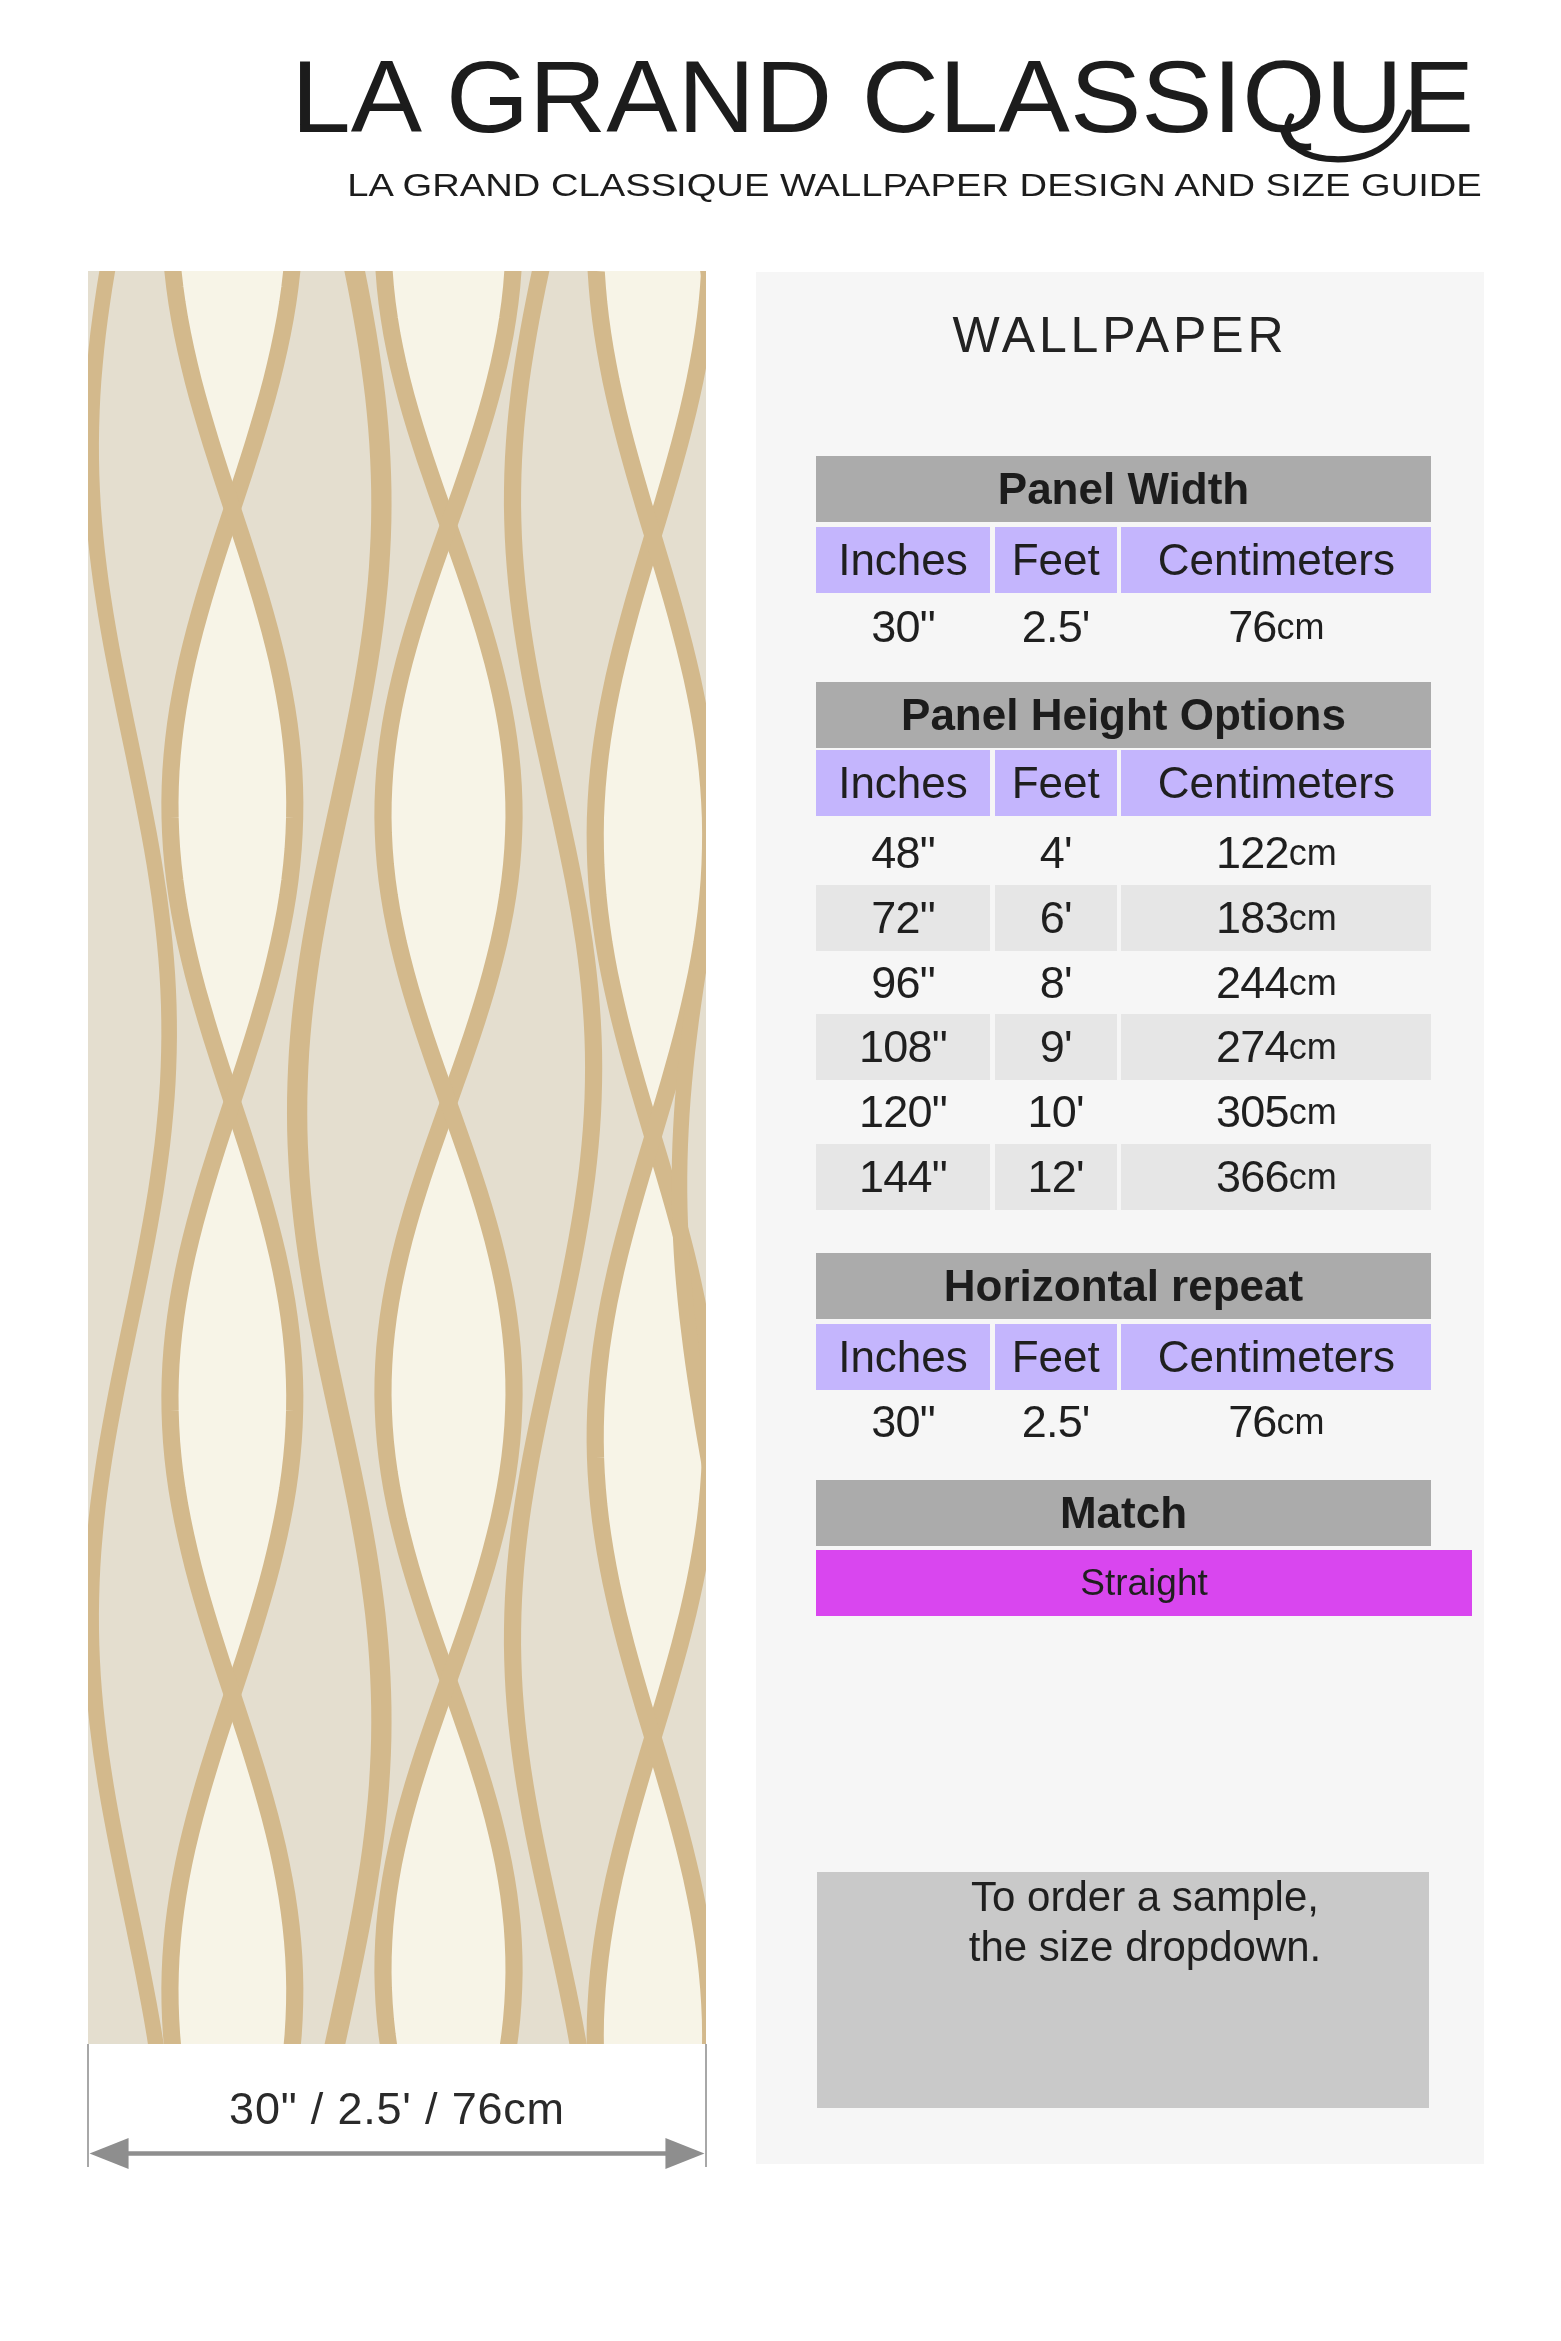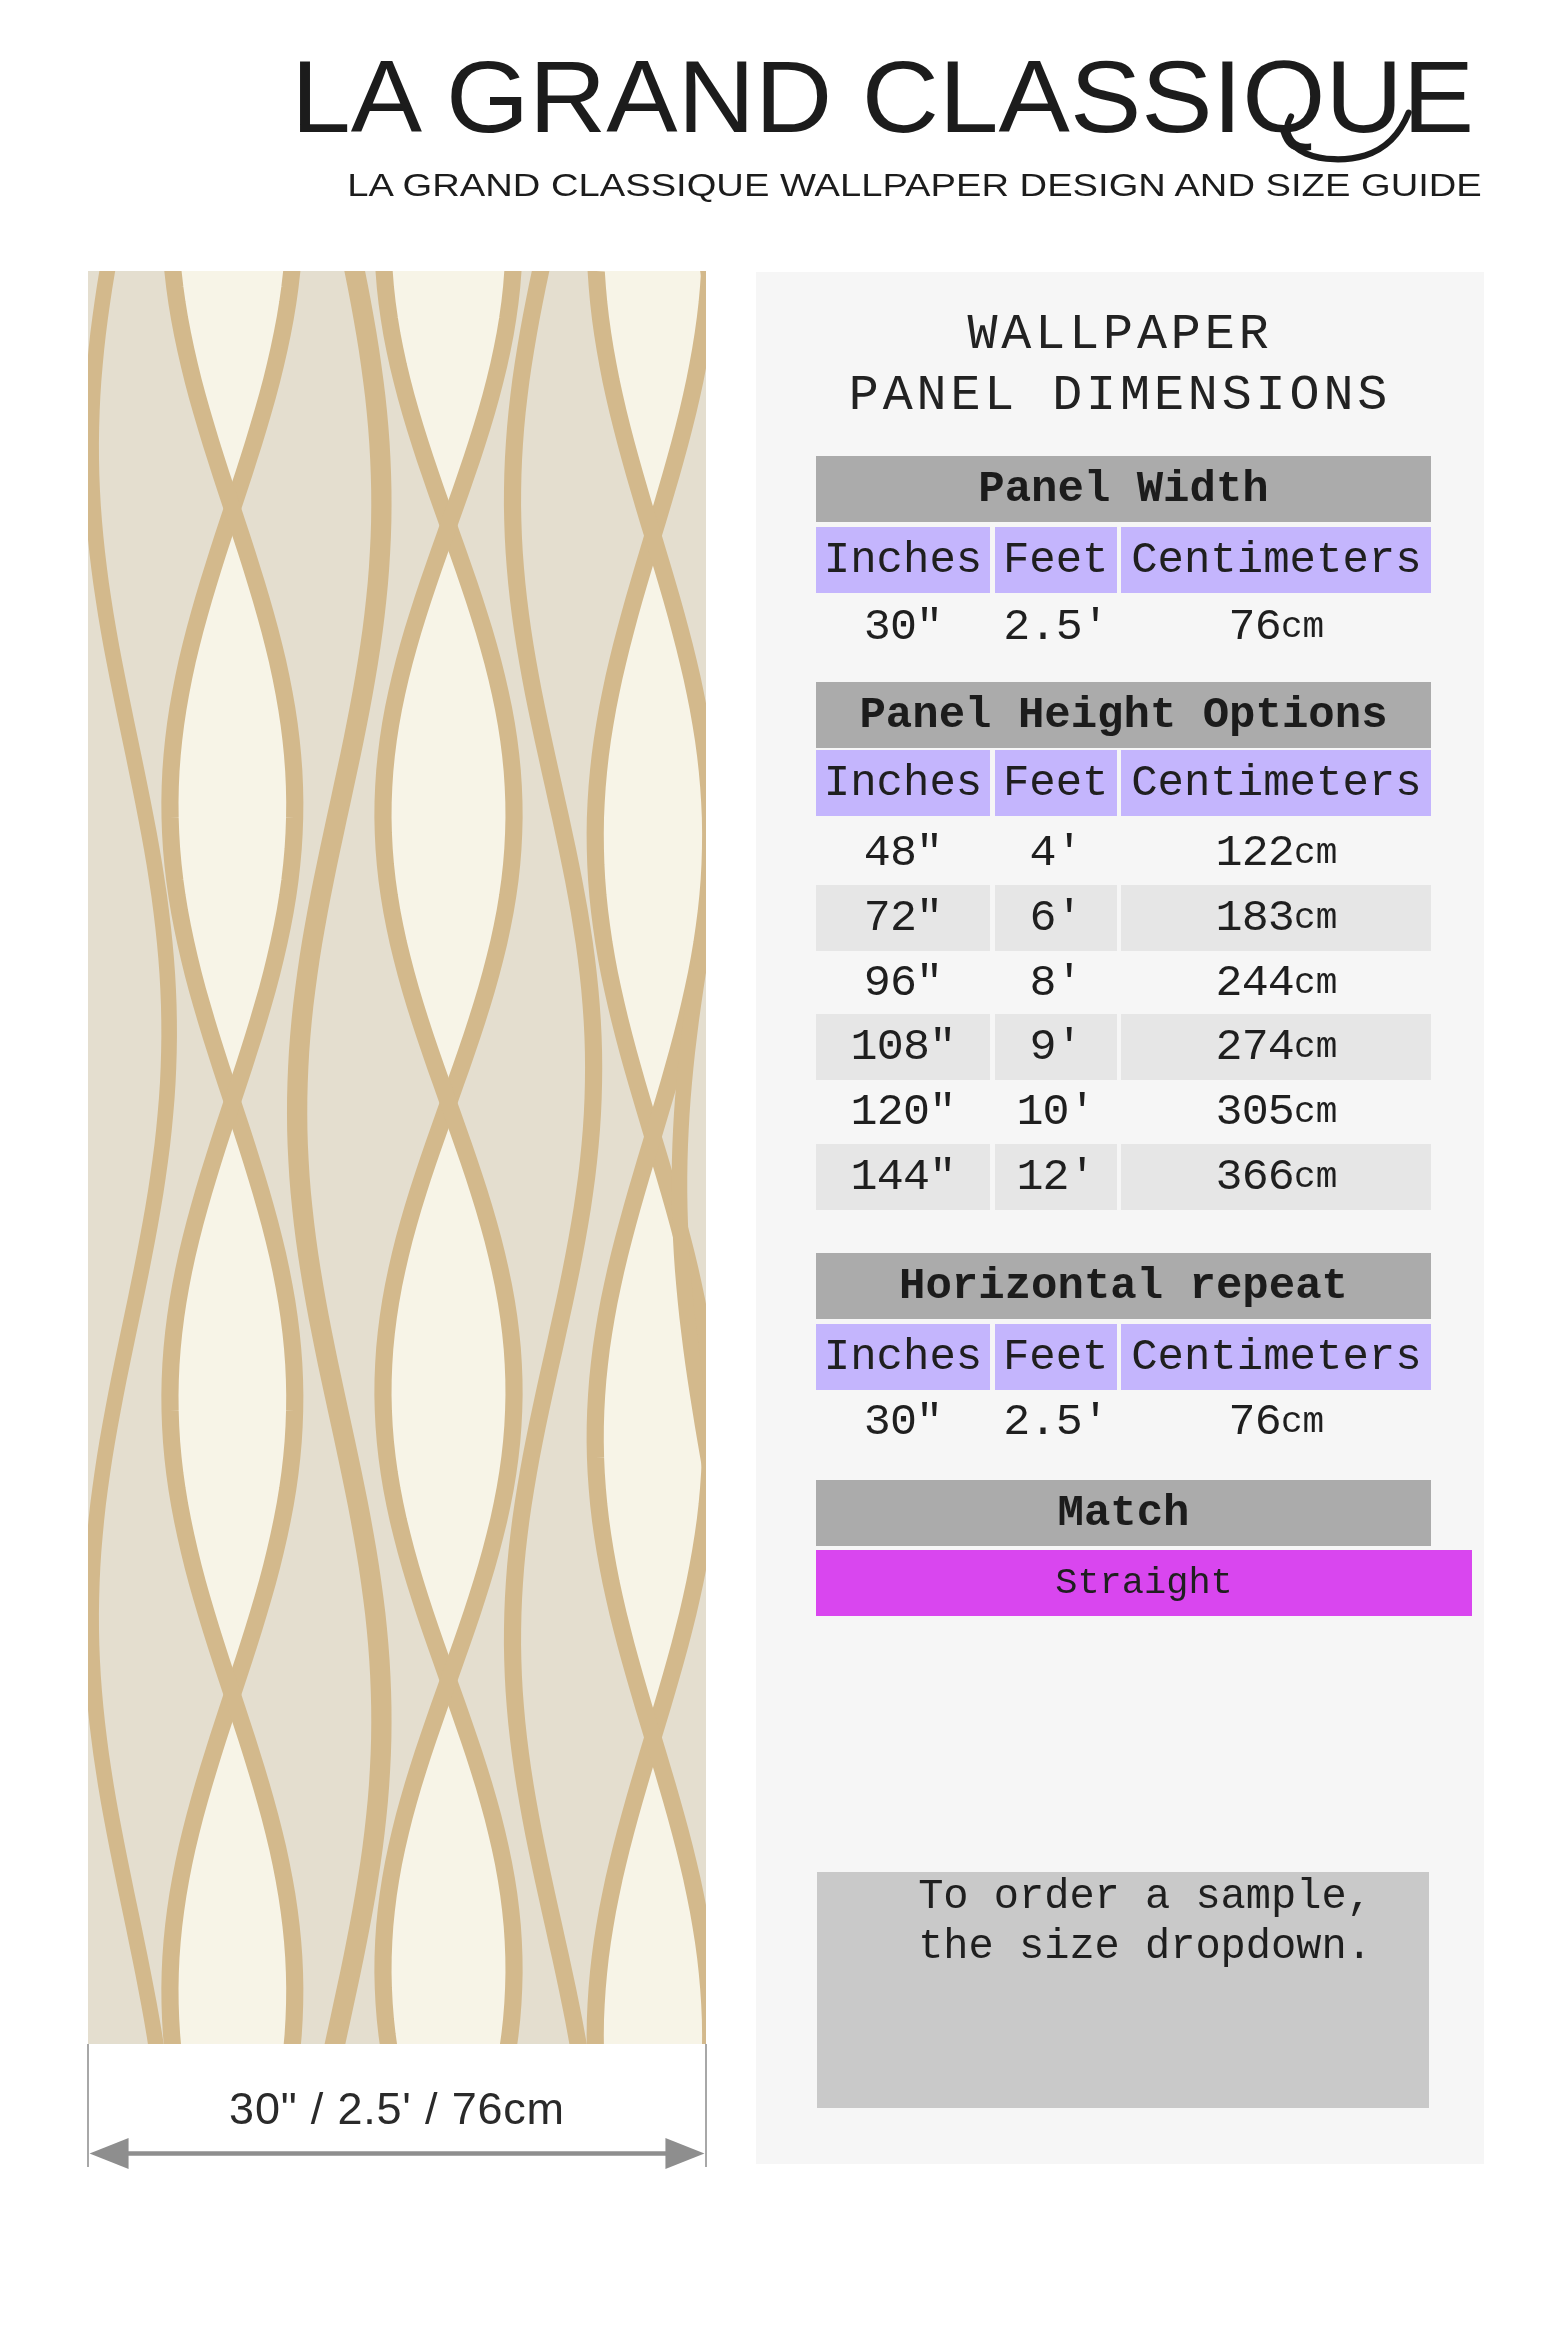--- a/index.html
+++ b/index.html
@@ -13,21 +13,21 @@
   .title-sub{font-weight:300;}
   .swash{stroke:#1c1c1c;stroke-width:8;fill:none;stroke-linecap:round;}
 
   
   .wallpaper{left:88px;top:271px;width:618px;height:1773px;overflow:hidden;background:#e4decf;}
   .tick{width:2.3px;height:123px;background:#a8a8a8;top:2044px;}
   .dim-label{left:88px;top:2083px;width:618px;text-align:center;font-size:45px;color:#2a2a2a;letter-spacing:0.8px;}
   .dim-arrow{left:88px;top:2133px;}
 
   
-  .guide{left:756px;top:272px;width:728px;height:1892px;background:#f6f6f6;font-family:Liberation Mono, monospace;}
+  .guide{left:756px;top:272px;width:728px;height:1892px;background:#f6f6f6;}
   .guide-title{left:0;width:728px;text-align:center;font-size:50px;letter-spacing:3.9px;color:#222;}
   .tbl{left:60px;width:615px;display:grid;grid-template-columns:174px 122px 310px;column-gap:4.7px;}
   .bar{left:60px;width:615px;height:66px;background:#ababab;display:flex;align-items:center;justify-content:center;
        font-size:44px;font-weight:bold;color:#1c1c1c;}
   .hcell{height:66px;background:#c4b5fd;display:flex;align-items:center;justify-content:center;font-size:44px;}
   .vcell{height:66px;display:flex;align-items:center;justify-content:center;font-size:45px;letter-spacing:-0.8px;}
   .striped .vcell{background:#e6e6e6;}
   .unit{font-size:36px;letter-spacing:0;}
   .match-val{left:60px;width:656px;height:66px;background:#d946ef;display:flex;align-items:center;justify-content:center;font-size:37px;}
 
@@ -70,21 +70,20 @@
 
 <svg class="abs dim-arrow" width="618" height="41" viewBox="0 0 792 52">
   <line x1="14" y1="26" x2="778" y2="26" stroke="#8e8e8e" stroke-width="6"></line>
   <polygon points="2,26 52,6 52,46" fill="#8e8e8e"></polygon>
   <polygon points="790,26 740,6 740,46" fill="#8e8e8e"></polygon>
 </svg>
 
 <div class="abs guide">
 
   <div class="abs guide-title" style="top:34px;">WALLPAPER</div>
-  <div class="abs guide-title" style="top:95px;">PANEL DIMENSIONS</div>
 
   <div class="abs bar" style="top:184px;">Panel Width</div>
   <div class="abs tbl" style="top:255px;">
     <div class="hcell">Inches</div>
     <div class="hcell">Feet</div>
     <div class="hcell">Centimeters</div>
   </div>
   <div class="abs tbl" style="top:322px;">
     <div class="vcell">30"</div>
     <div class="vcell">2.5'</div>

